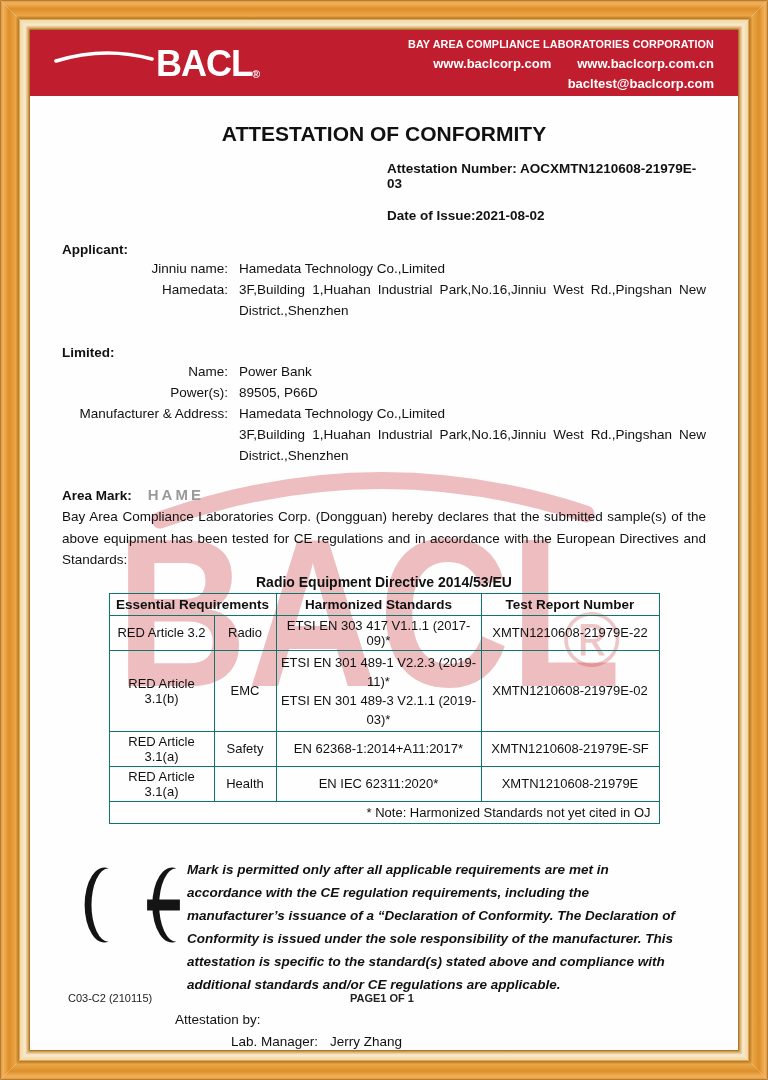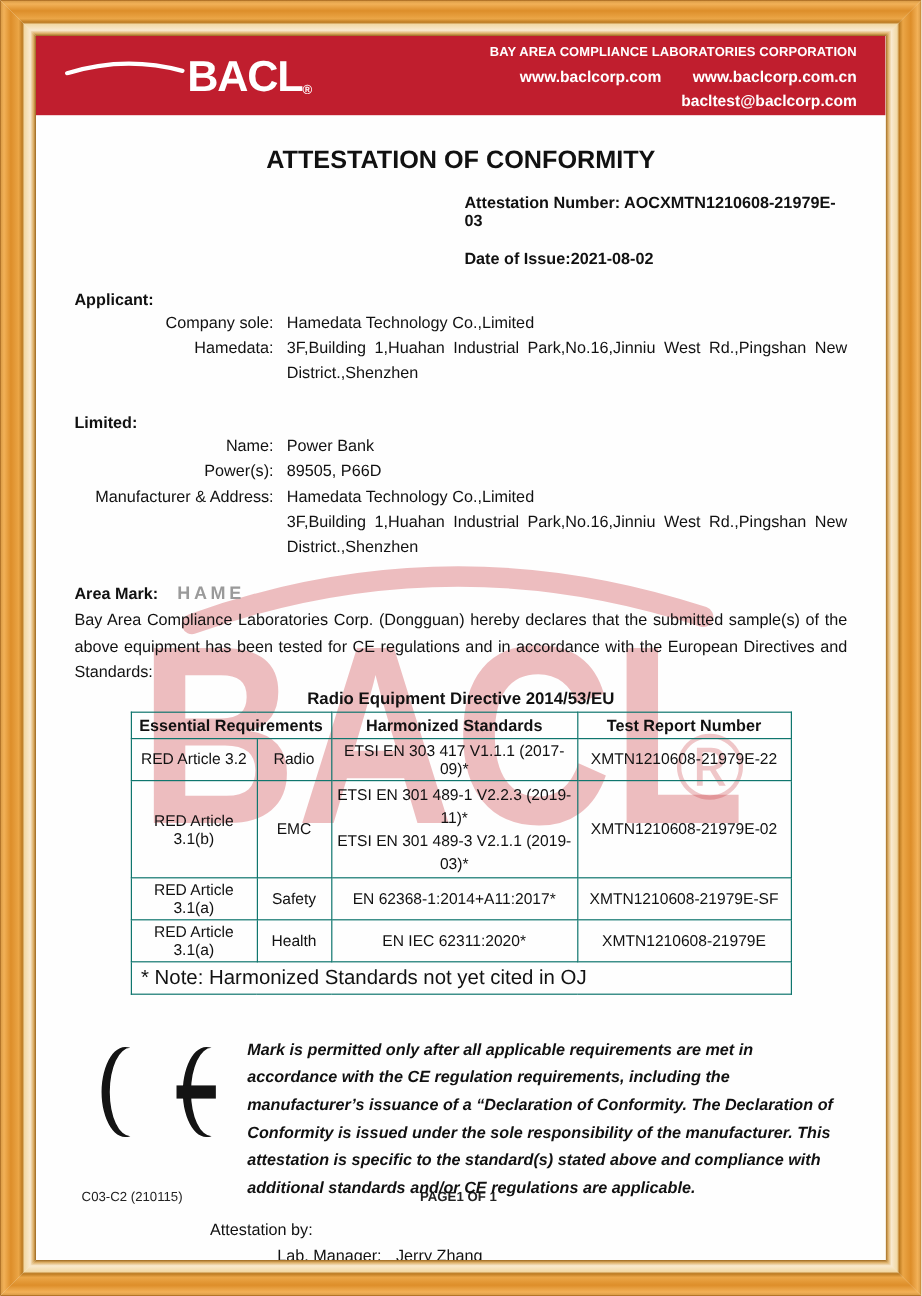--- a/index.html
+++ b/index.html
@@ -60,30 +60,30 @@
   .trademark-row { margin-top:20px; display:flex; align-items:baseline; }
   .trademark-mark { margin-left:16px; font-weight:bold; font-size:15px; letter-spacing:3px; color:#9a9a9a; }
 
   .declaration { margin-top:3px; font-size:13.5px; line-height:21.5px; text-align:justify; color:#111; }
 
   .std-title { margin-top:3px; text-align:center; font-weight:bold; font-size:14px; color:#111; }
 
   table.std { border-collapse:collapse; margin:3px auto 0; width:550px; table-layout:fixed; background:transparent; }
   table.std th, table.std td { border:1px solid #0f766e; font-size:13px; color:#111; text-align:center; padding:2px 4px; background:transparent; }
   table.std th { font-weight:bold; font-size:13.5px; padding:3px 4px; }
-  table.std .note-cell { text-align:left; padding:3px 8px; font-size:17px; }
+  table.std .note-cell { text-align:right; padding:3px 8px; font-size:13px; }
   .std-two-line div { line-height:19px; }
 
   
   .watermark { position:absolute; left:78px; top:428px; width:530px; height:260px; z-index:0; pointer-events:none; }
 
   
   .ce-section { margin-top:34px; display:flex; align-items:flex-start; padding-left:11px; }
   .ce-mark { flex:0 0 auto; }
-  .ce-statement { margin-left:19px; width:498px; font-size:13.5px; font-weight:bold; font-style:italic; line-height:23px; color:#111; }
+  .ce-statement { width:498px; font-size:13.5px; font-weight:bold; font-style:italic; line-height:23px; color:#111; }
 
   .attestation-block { margin-top:16px; }
   .attestation-heading { margin-left:113px; font-size:13.5px; color:#111; }
   .sig-row { display:grid; grid-template-columns:256px 1fr; column-gap:12px; font-size:13.5px; color:#111; margin-top:7px; align-items:baseline; }
   .sig-label { text-align:right; }
 
   .footer-code { position:absolute; left:38px; bottom:46px; font-size:11px; color:#222; }
   .footer-page { position:absolute; left:320px; bottom:46px; font-size:11px; font-weight:bold; color:#222; }
 </style>
 </head>
@@ -125,21 +125,21 @@
     <div class="title">ATTESTATION OF CONFORMITY</div>
 
     <div class="meta">
       <div>Attestation Number: AOCXMTN1210608-21979E-03</div>
       <div class="meta-line2">Date of Issue:2021-08-02</div>
     </div>
 
     <div class="applicant-block">
       <div class="section-heading">Applicant:</div>
       <div class="kv-grid">
-        <div class="kv-label">Company sole:</div>
+        <div class="kv-label">Jinniu name:</div>
         <div class="kv-value">Hamedata Technology Co.,Limited</div>
         <div class="kv-label">Hamedata:</div>
         <div class="kv-value">3F,Building 1,Huahan Industrial Park,No.16,Jinniu West Rd.,Pingshan New District.,Shenzhen</div>
       </div>
     </div>
 
     <div class="product-block">
       <div class="section-heading">Limited:</div>
       <div class="kv-grid">
         <div class="kv-label">Name:</div>

